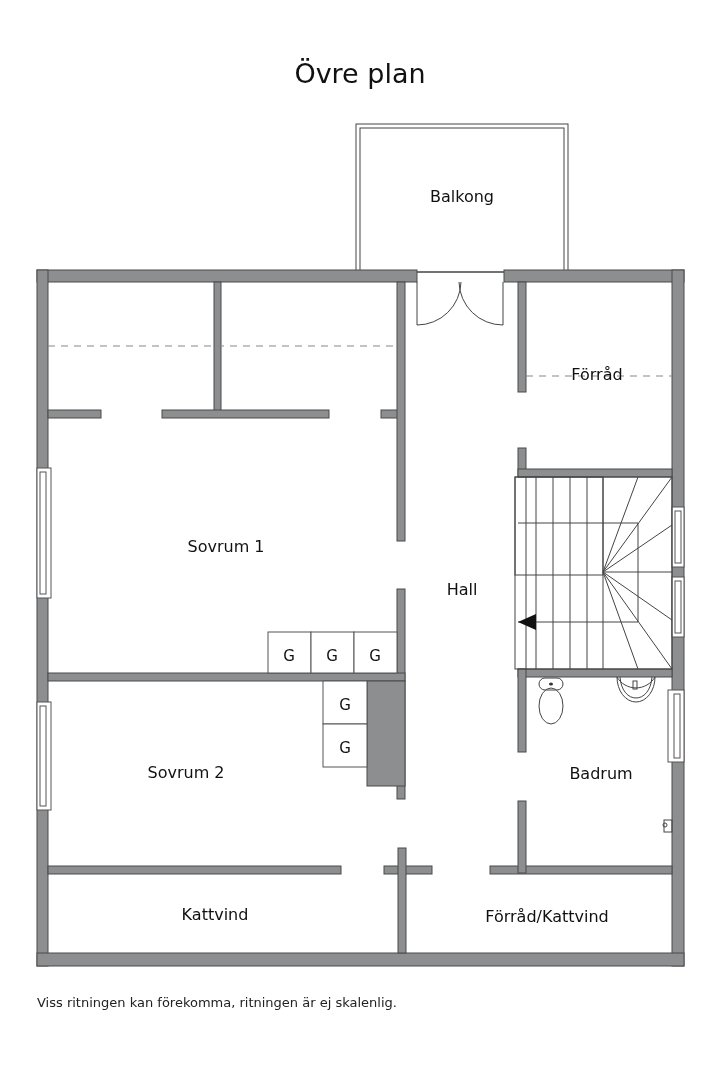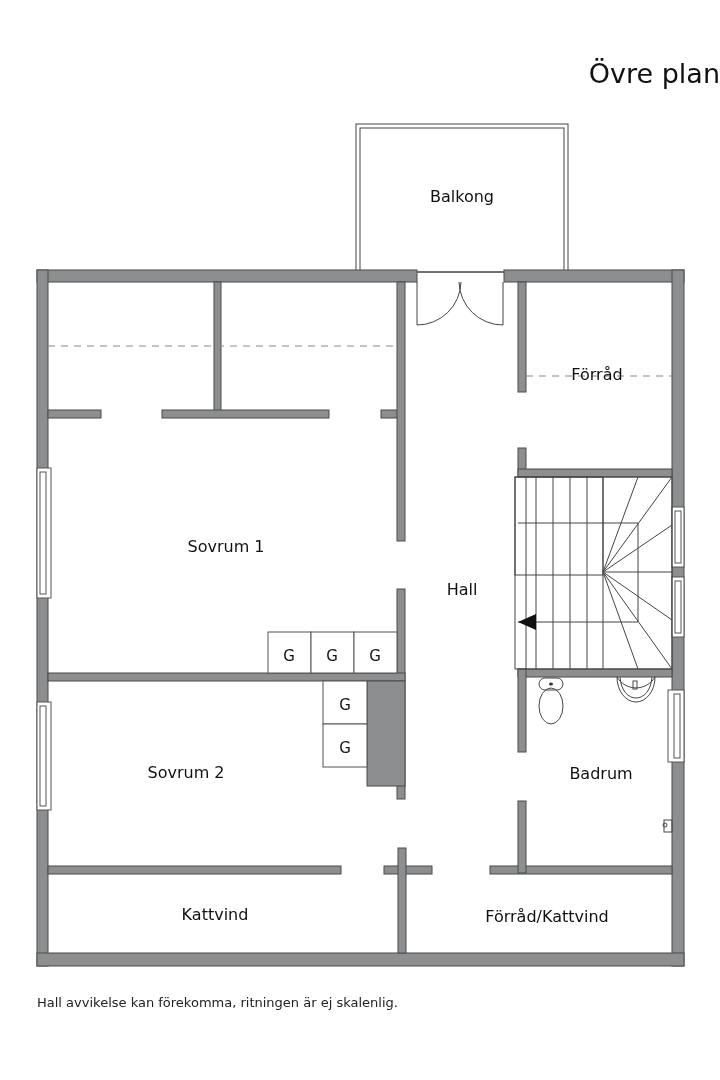--- a/index.html
+++ b/index.html
@@ -1,17 +1,17 @@
 <!DOCTYPE html>
 <html><head>
   <meta charset="utf-8">
   <style>
     html, body { margin: 0; padding: 0; background: #ffffff; }
     body { width: 720px; height: 1080px; position: relative; overflow: hidden; font-family: "DejaVu Sans", sans-serif; }
-    .title { position: absolute; left: 0; width: 720px; top: 58px; text-align: right; font-size: 27px; color: #111; font-family: "DejaVu Sans", sans-serif; }
+    .title { position: absolute; left: 0; width: 720px; top: 58px; text-align: center; font-size: 27px; color: #111; font-family: "DejaVu Sans", sans-serif; }
     .footnote { position: absolute; left: 37px; top: 995px; font-size: 13px; color: #222; font-family: "DejaVu Sans", sans-serif; }
     svg { position: absolute; left: 0; top: 0; }
     .wall { fill: #8c8e8f; stroke: #4a4a4a; stroke-width: 1; }
     .thin { fill: none; stroke: #444; stroke-width: 1; }
     .win { fill: #fff; stroke: #555; stroke-width: 1; }
     .dash { stroke: #888; stroke-width: 1.2; stroke-dasharray: 7 6; fill: none; }
     .lbl { font-family: "DejaVu Sans", sans-serif; font-size: 16px; fill: #111; text-anchor: middle; }
     .g { font-family: "DejaVu Sans", sans-serif; font-size: 15px; fill: #111; text-anchor: middle; }
     .box { fill: #fff; stroke: #555; stroke-width: 1; }
   </style>
@@ -162,13 +162,13 @@
   <text class="lbl" x="462" y="202">Balkong</text>
   <text class="lbl" x="597" y="380">Förråd</text>
   <text class="lbl" x="226" y="552">Sovrum 1</text>
   <text class="lbl" x="462" y="595">Hall</text>
   <text class="lbl" x="186" y="778">Sovrum 2</text>
   <text class="lbl" x="601" y="779">Badrum</text>
   <text class="lbl" x="215" y="920">Kattvind</text>
   <text class="lbl" x="547" y="922">Förråd/Kattvind</text>
 </svg>
 
-<div class="footnote">Hall avvikelse kan förekomma, ritningen är ej skalenlig.</div>
+<div class="footnote">Viss ritningen kan förekomma, ritningen är ej skalenlig.</div>
 
 </body></html>

